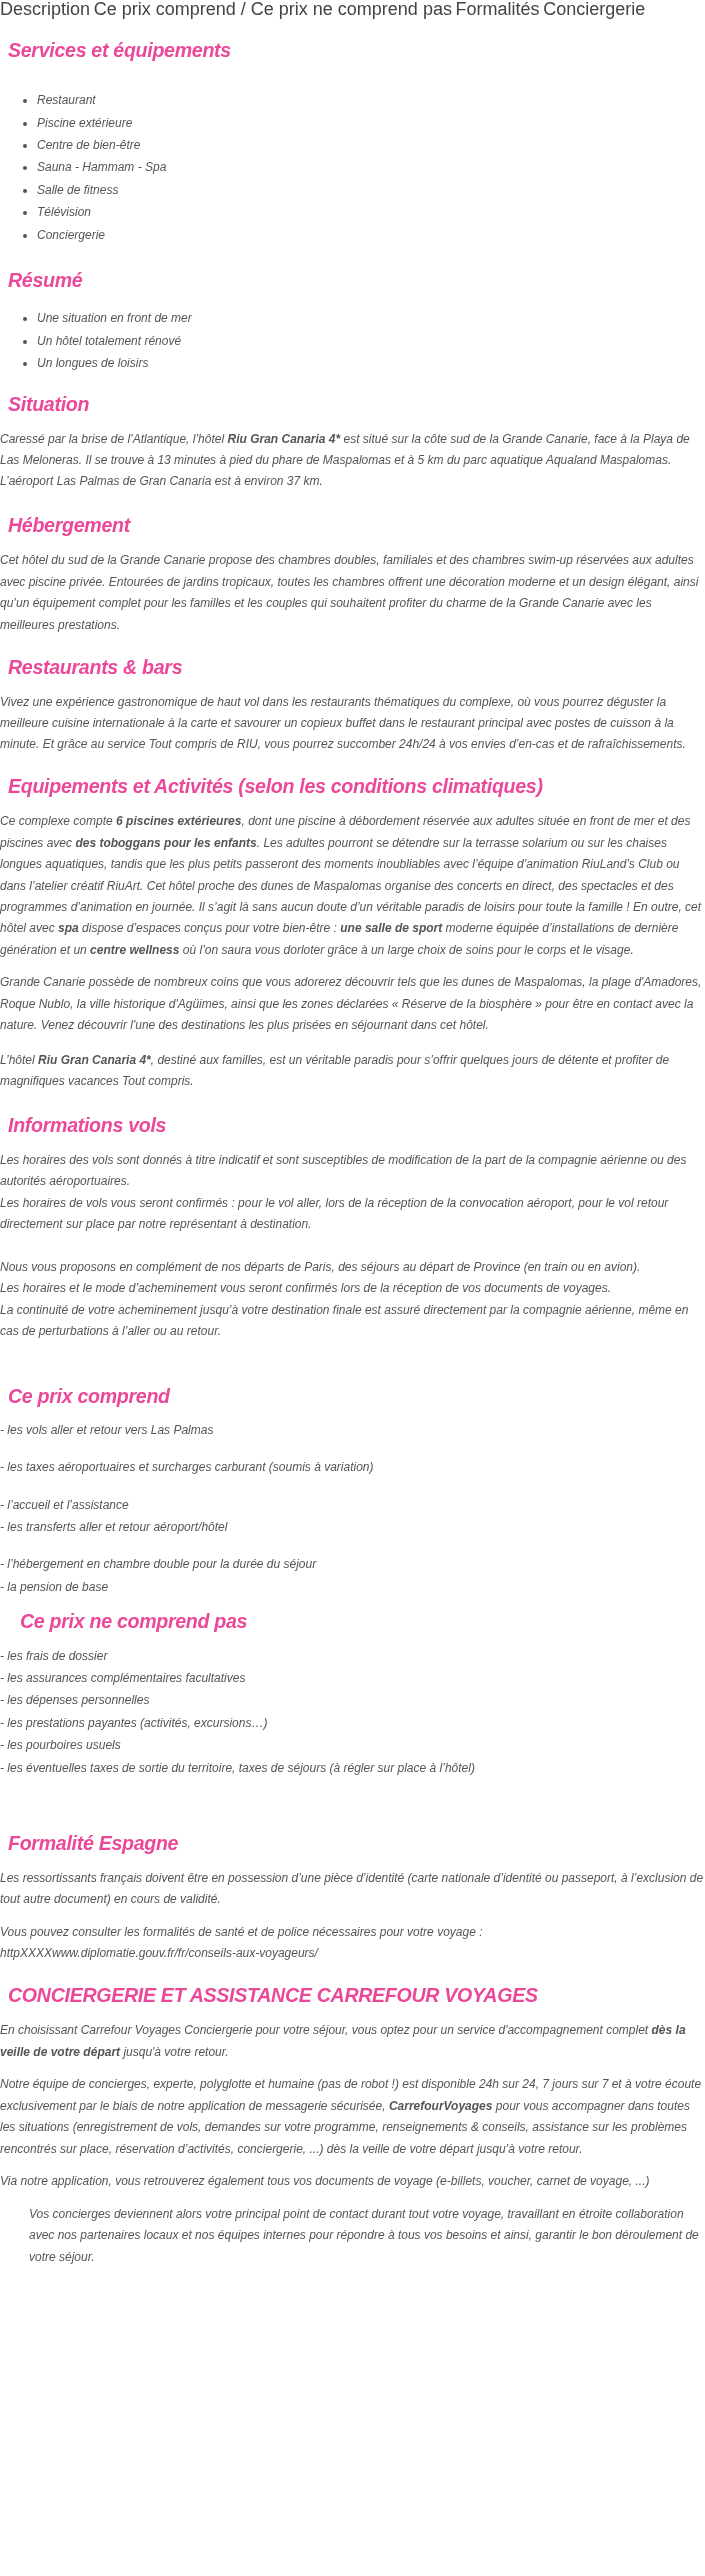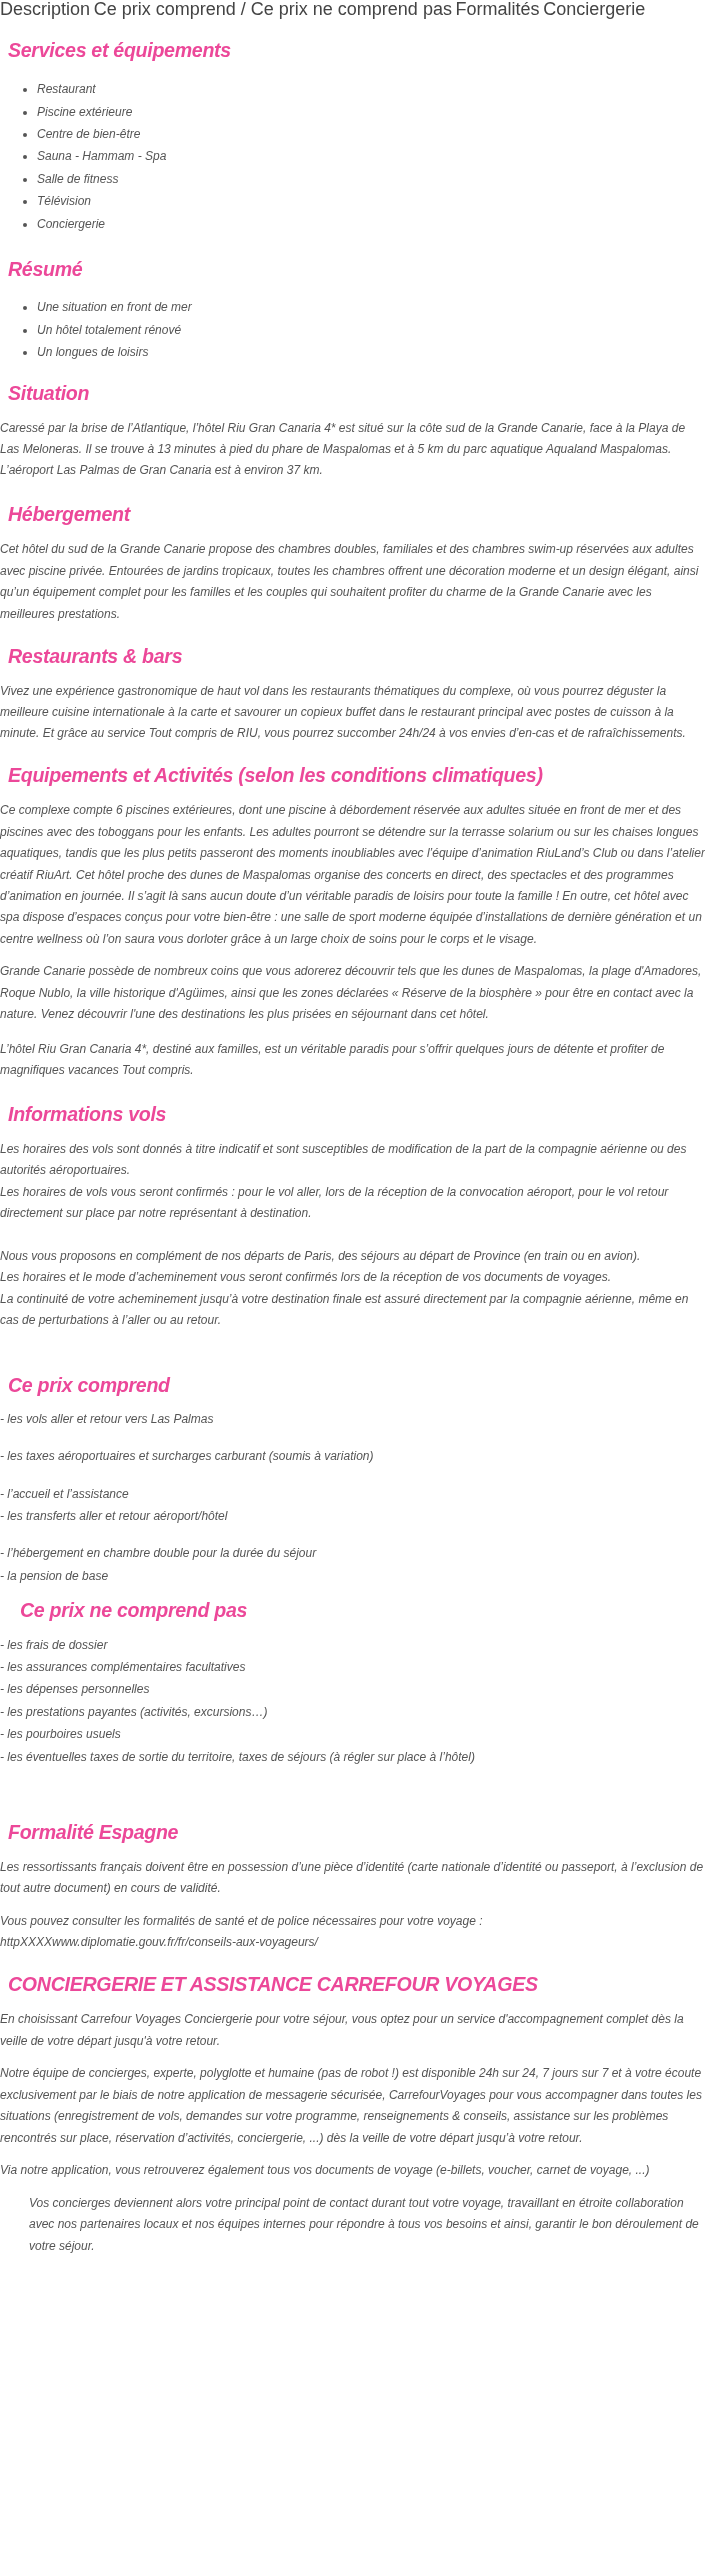--- a/index.html
+++ b/index.html
@@ -34,35 +34,35 @@
       margin: 0;
       padding: 0 0 0 37px;
       list-style: disc;
       font-style: italic;
     }
     ul.bullets li { line-height: 22.4px; }
     p {
       margin: 0;
       font-style: italic;
     }
-    p b { font-weight: normal; }
+    p b { font-weight: bold; }
     .dash-list { margin: 0; padding: 0; list-style: none; font-style: italic; }
     .dash-list li { line-height: 22.4px; }
   </style>
 </head>
 <body>
 
 <div class="page">
 
   <div class="tabs-line">
     <span>Description</span><span>Ce prix comprend / Ce prix ne comprend pas</span><span>Formalités</span><span>Conciergerie</span>
   </div>
 
   <h2 style="margin-top:19.6px;">Services et équipements</h2>
-  <ul class="bullets" style="margin-top:16px;">
+  <ul class="bullets" style="margin-top:27px;">
     <li>Restaurant</li>
     <li>Piscine extérieure</li>
     <li>Centre de bien-être</li>
     <li>Sauna - Hammam - Spa</li>
     <li>Salle de fitness</li>
     <li>Télévision</li>
     <li>Conciergerie</li>
   </ul>
 
   <h2 style="margin-top:22.4px;">Résumé</h2>

